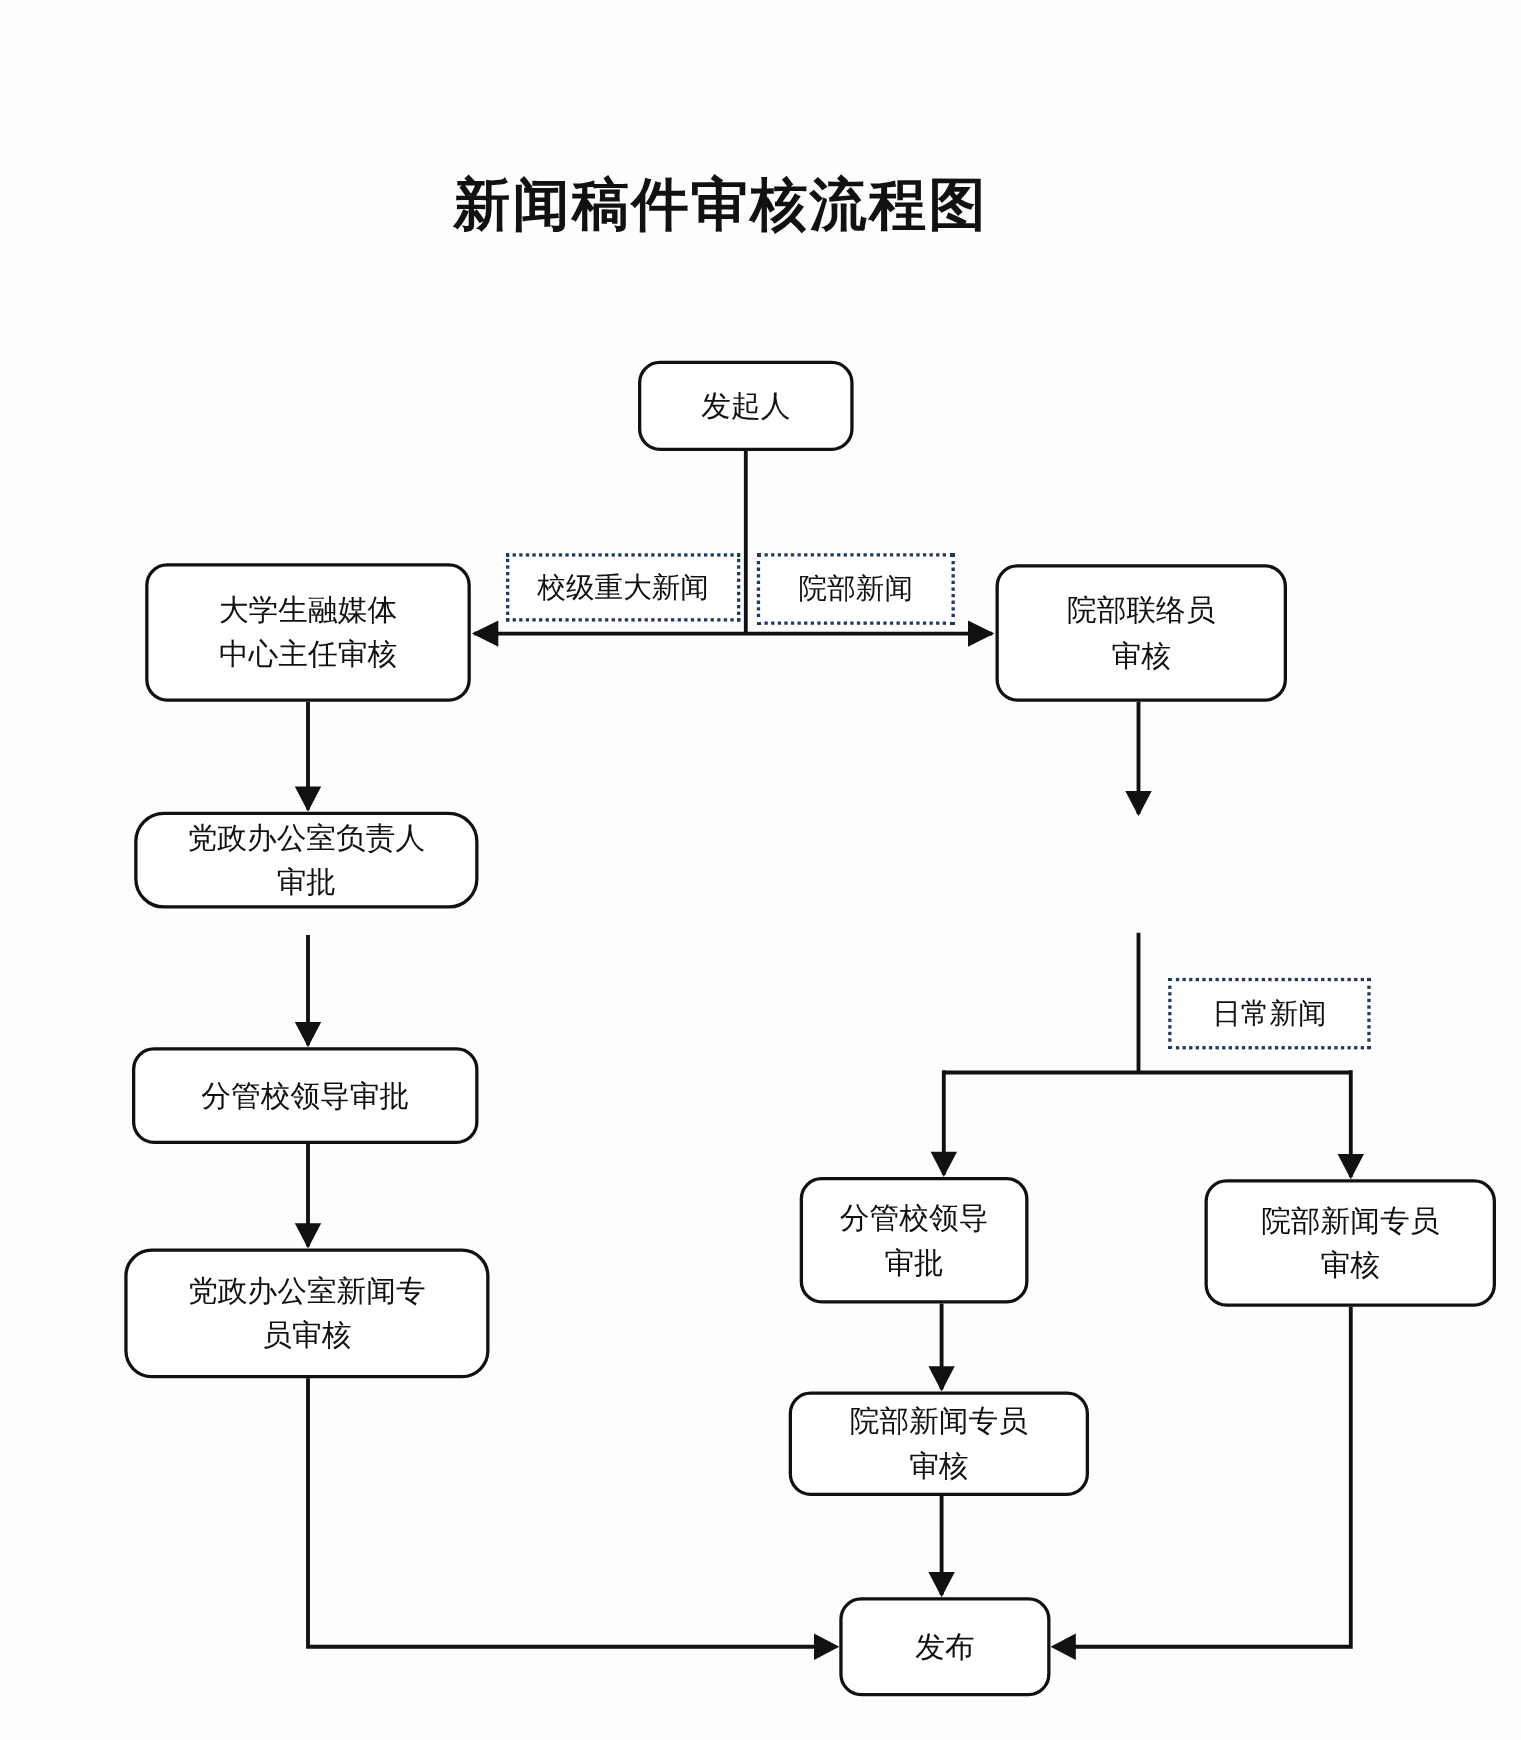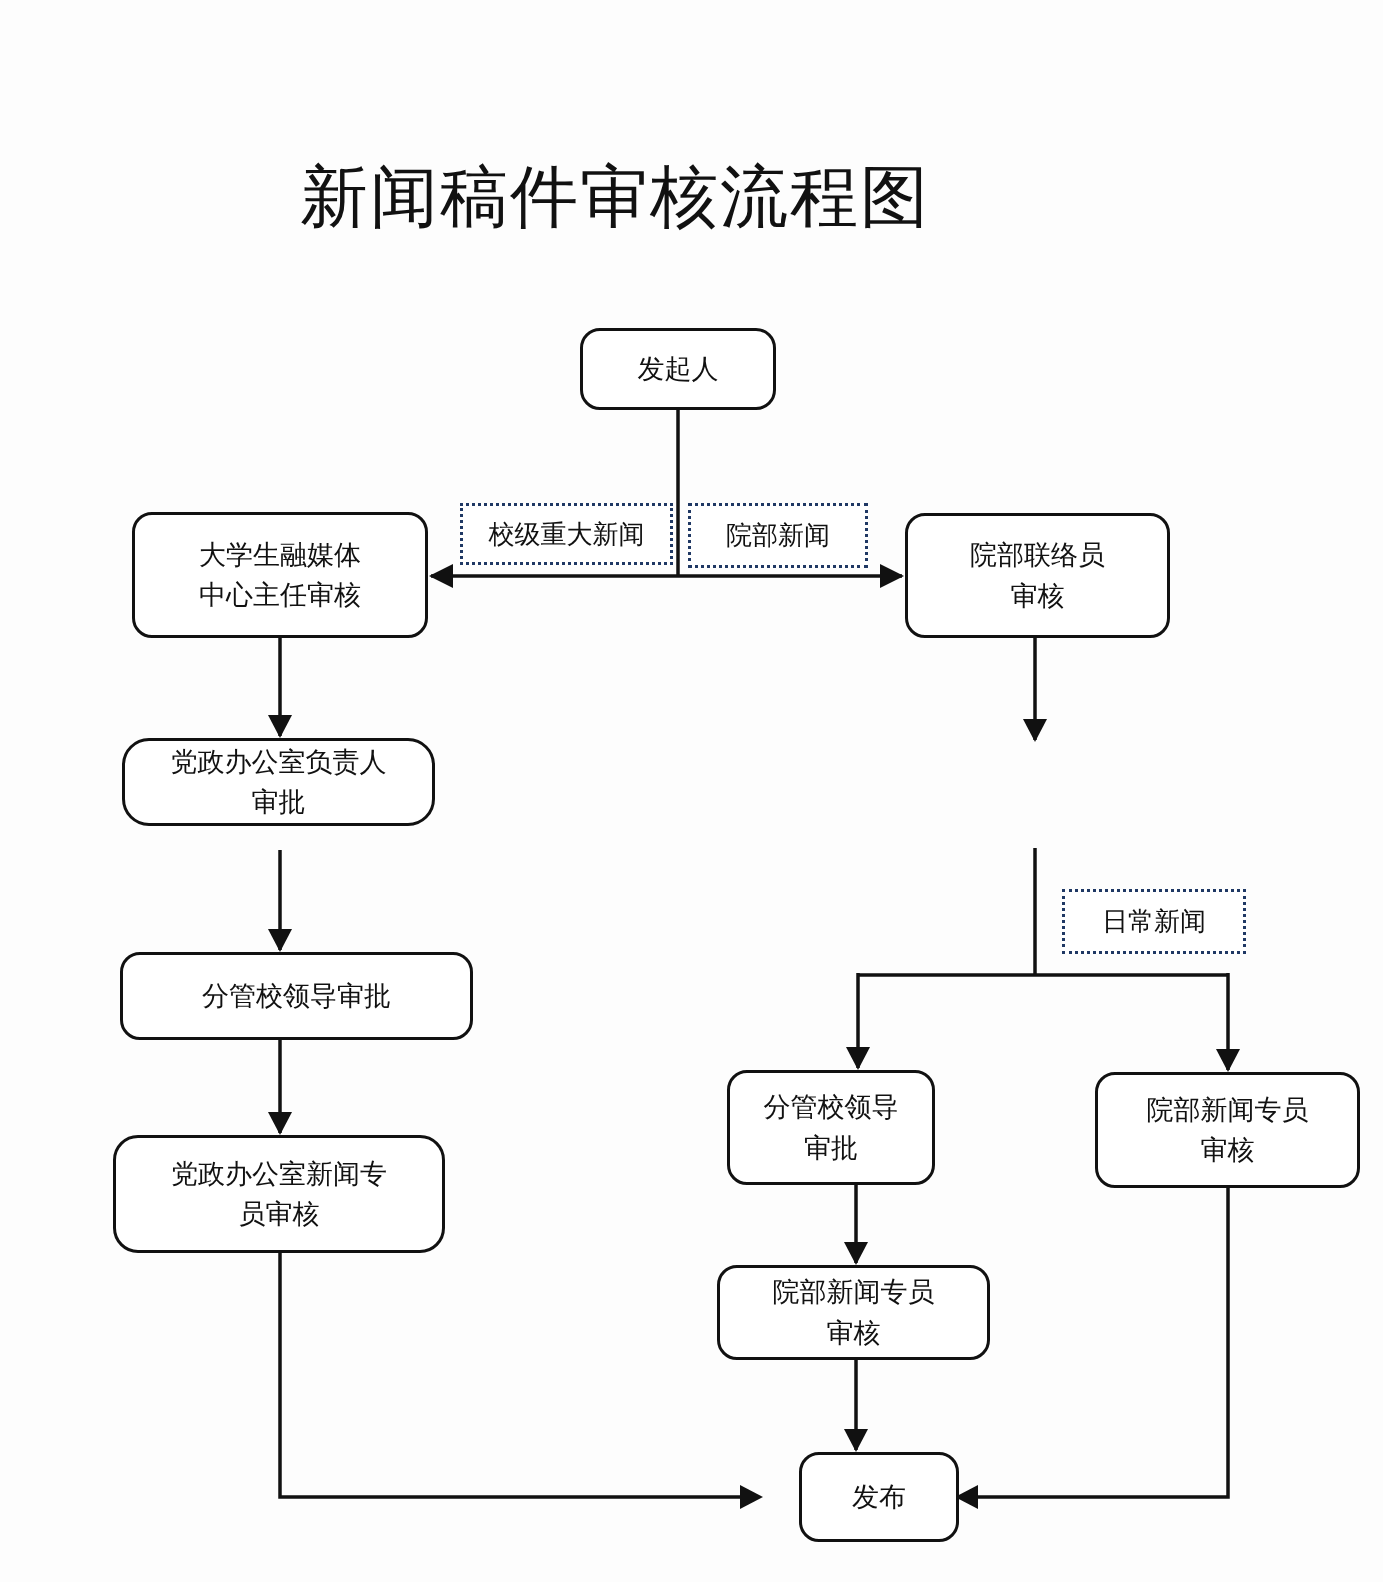--- a/index.html
+++ b/index.html
@@ -10,23 +10,23 @@
     background: var(--page-bg, #fdfdfd);
     font-family: "Liberation Serif", serif;
     color: var(--text-color, #111111);
     overflow: hidden;
   }
   .title {
     position: absolute;
     left: 300px;
     top: 152px;
     width: 710px;
-    text-align: left;
-    font-size: 68px;
-    font-weight: normal;
+    text-align: center;
+    font-size: 52px;
+    font-weight: bold;
     letter-spacing: 2px;
   }
   svg.connectors {
     position: absolute;
     left: 0; top: 0;
     z-index: 1;
   }
   svg.connectors line, svg.connectors polyline {
     stroke: var(--line-color, #111111);
     stroke-width: 3.5;
@@ -110,36 +110,36 @@
 
   <div class="node" style="left:132px; top:512px; width:296px; height:126px;">大学生融媒体
 中心主任审核</div>
 
   <div class="node" style="left:905px; top:513px; width:265px; height:125px;">院部联络员
 审核</div>
 
   <div class="node" style="left:122px; top:738px; width:313px; height:88px;border-radius:27px;">党政办公室负责人
 审批</div>
 
-  <div class="node" style="left:120px; top:952px; width:353px; height:88px;">分管校领导审批</div>
+  <div class="node" style="left:120px; top:952px; width:315px; height:88px;">分管校领导审批</div>
 
   <div class="node" style="left:113px; top:1135px; width:332px; height:118px;border-radius:25px;">党政办公室新闻专
 员审核</div>
 
 
   <div class="node" style="left:727px; top:1070px; width:208px; height:115px;">分管校领导
 审批</div>
 
   <div class="node" style="left:1095px; top:1072px; width:265px; height:116px;">院部新闻专员
 审核</div>
 
   <div class="node" style="left:717px; top:1265px; width:273px; height:95px;">院部新闻专员
 审核</div>
 
-  <div class="node" style="left:763px; top:1452px; width:160px; height:90px;margin-left:36px;">发布</div>
+  <div class="node" style="left:763px; top:1452px; width:192px; height:90px;">发布</div>
 
   <div class="branch-label" style="left:688px; top:503px; width:180px; height:65px;">院部新闻</div>
 
   <div class="branch-label" style="left:460px; top:503px; width:213px; height:62px;">校级重大新闻</div>
 
 
   <div class="branch-label" style="left:1062px; top:889px; width:184px; height:65px;">日常新闻</div>
 
 </div>
 

